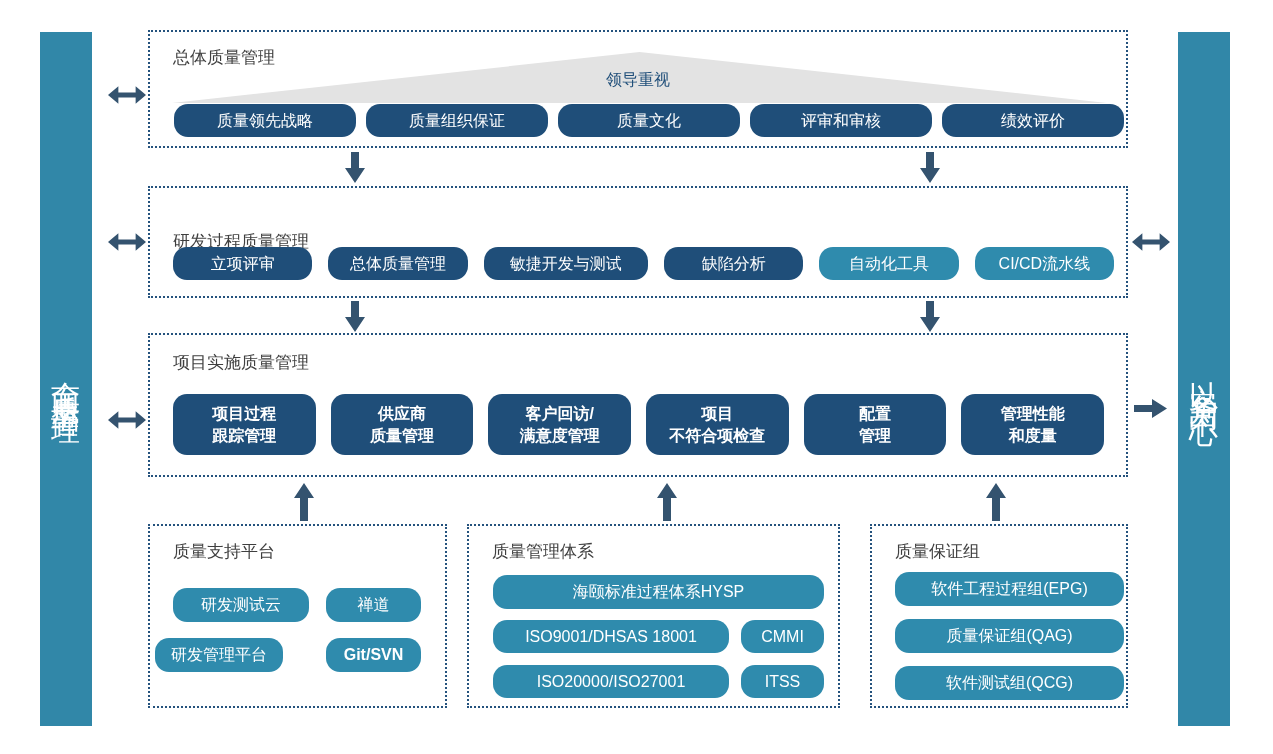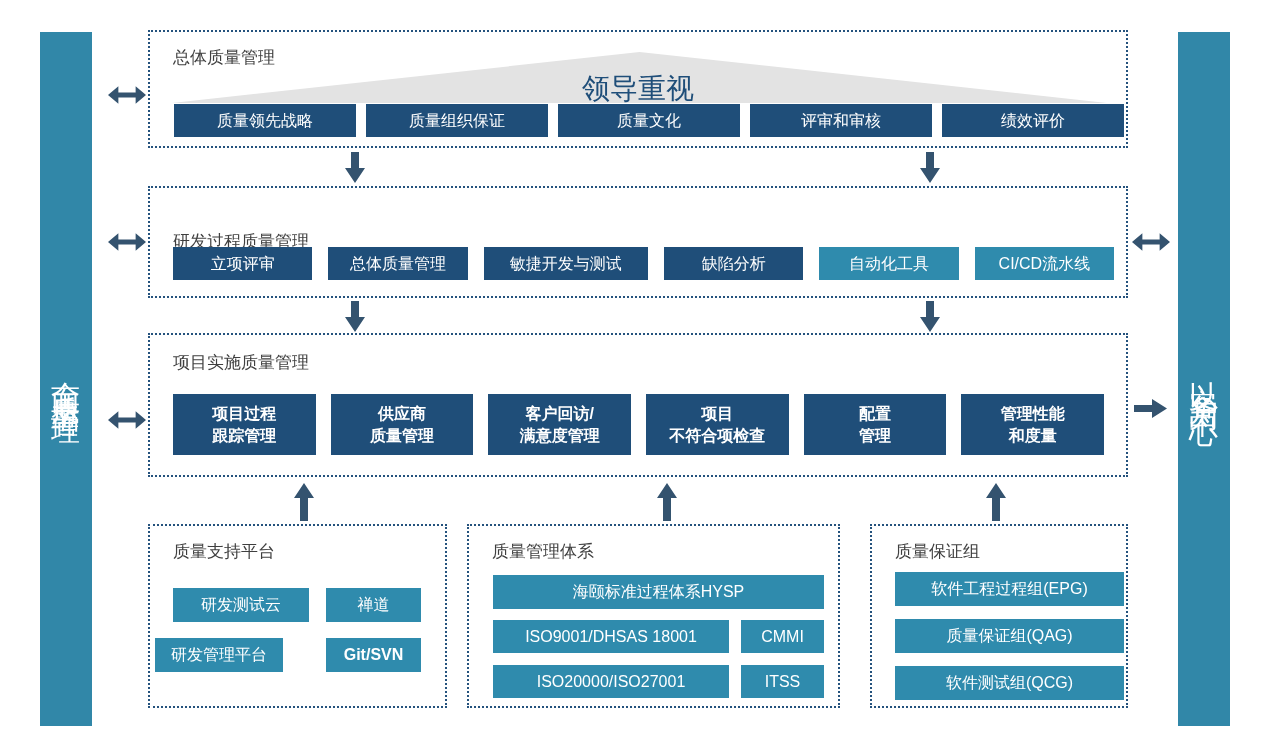--- a/index.html
+++ b/index.html
@@ -40,35 +40,35 @@
   .sec3 .box-title { top:16px; }
 
   
   .triangle {
     position:absolute; left:22px; top:20px; width:935px; height:51px;
     background:#E3E3E3;
     clip-path:polygon(50% 0, 100% 100%, 0 100%);
   }
   .banner-label {
     position:absolute; left:0; top:38px; width:100%; text-align:center;
-    font-size:28px; color:#1F4E79;
+    font-size:16px; color:#1F4E79;
   }
 
   
   .row { position:absolute; display:flex; }
   .row1 { left:24px; top:72px; width:950px; height:33px; gap:10px; }
   .row2 { left:23px; top:59px; width:941px; height:33px; gap:16px; }
   .row3 { left:23px; top:59px; width:931px; height:61px; gap:15px; }
   .row .btn { flex:1 1 0; }
   .row2 .btn-wide { flex:1.18 1 0; }
 
   .btn {
     display:flex; align-items:center; justify-content:center;
     color:#ffffff; font-size:16px; text-align:center; line-height:1.35;
-    box-sizing:border-box; white-space:nowrap;
+    box-sizing:border-box; white-space:nowrap;border-radius:14px;
   }
   .btn-col { flex-direction:column;font-weight:bold; }
   .navy { background:#1F4E79; }
   .teal { background:#2F8BAD; }
   .bold { font-weight:bold; }
   .abs  { position:absolute; }
 
   
   .qsp-b1 { left:23px;  top:62px;  width:136px; height:34px; }
   .qsp-b2 { left:176px; top:62px;  width:95px;  height:34px; }

